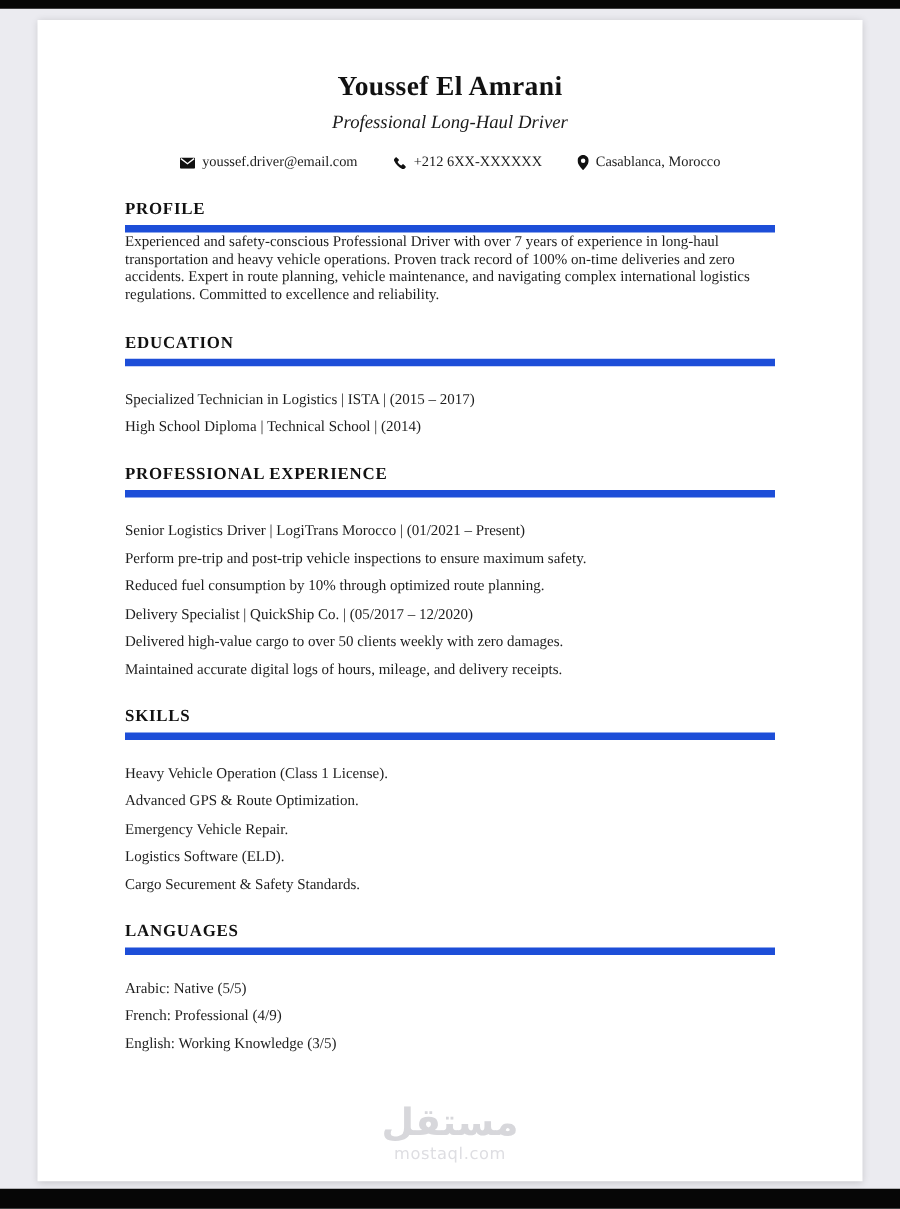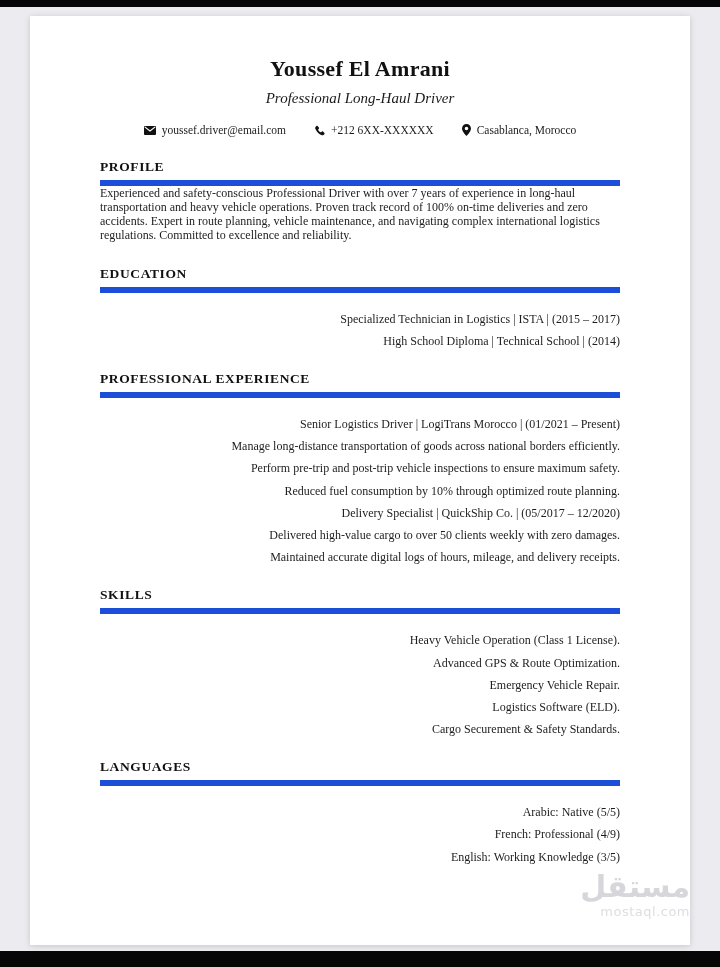--- a/index.html
+++ b/index.html
@@ -57,32 +57,32 @@
     color: #111;
     border-bottom: 6px solid #1d4ed8;
     padding-bottom: 5px;
   }
   .section-body {
     font-size: 12px;
     line-height: 1.18;
     color: #1d1d1d;
     text-align: left;
   }
-  .items { margin-top: 20px; text-align: right; }
+  .items { margin-top: 20px; }
   .item {
     margin-top: 9px;
     font-size: 12px;
     line-height: 1.1;
     color: #1d1d1d;
   }
 
   .watermark {
     position: absolute;
-    left: 0; right: 0; bottom: 26px;
-    text-align: right;
+    left: 0; right: 0; bottom: 14px;
+    text-align: center;
     color: #d7d7db;
     font-family: "DejaVu Sans", sans-serif;
     user-select: none;
   }
   .watermark-brand { font-size: 30px; font-weight: bold; line-height: 1; }
   .watermark-site { font-size: 13px; letter-spacing: 0.5px; margin-top: 2px; color: #dedee2; }
 </style>
 </head>
 <body>
 
@@ -131,21 +131,20 @@
     <div class="items">
       <p class="item">Specialized Technician in Logistics | ISTA | (2015 – 2017)</p>
       <p class="item">High School Diploma | Technical School | (2014)</p>
     </div>
   </div>
 
   <div class="section">
     <div class="section-heading">PROFESSIONAL EXPERIENCE</div>
     <div class="items">
       <p class="item">Senior Logistics Driver | LogiTrans Morocco | (01/2021 – Present)</p>
-      <p class="item">Manage long-distance transportation of goods across national borders efficiently.</p>
       <p class="item">Perform pre-trip and post-trip vehicle inspections to ensure maximum safety.</p>
       <p class="item">Reduced fuel consumption by 10% through optimized route planning.</p>
       <p class="item">Delivery Specialist | QuickShip Co. | (05/2017 – 12/2020)</p>
       <p class="item">Delivered high-value cargo to over 50 clients weekly with zero damages.</p>
       <p class="item">Maintained accurate digital logs of hours, mileage, and delivery receipts.</p>
     </div>
   </div>
 
   <div class="section">
     <div class="section-heading">SKILLS</div>

